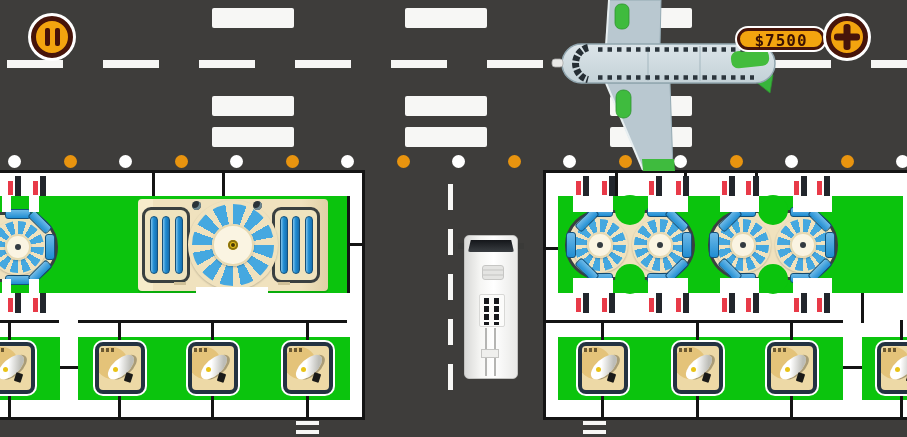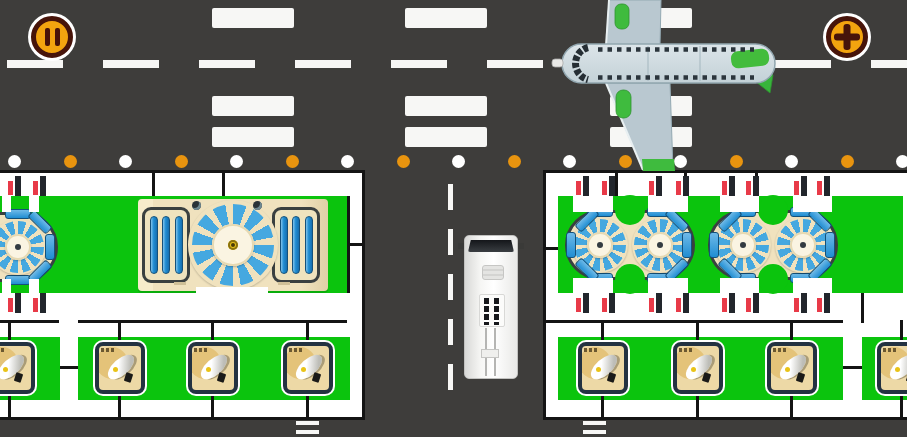--- a/index.html
+++ b/index.html
@@ -159,20 +159,23 @@
     <line x1="152" y1="46" x2="152" y2="81" stroke="#A4B7BF" stroke-width="1"></line>
     <line x1="50" y1="49.5" x2="206" y2="49.5" stroke="#2B353C" stroke-width="4.5" stroke-dasharray="4.5 5"></line>
     <line x1="50" y1="77.5" x2="206" y2="77.5" stroke="#2B353C" stroke-width="4.5" stroke-dasharray="4.5 5"></line>
     <path d="M40,47.5 A16.5,16.5 0 0,0 40,79.5" fill="none" stroke="#252E34" stroke-width="7" stroke-dasharray="5 2"></path>
     <rect x="4" y="59" width="11" height="8" rx="3" fill="#E9E9E7" stroke="#AAAAA8" stroke-width="0.8"></rect>
   </svg>
 
   <div class="hud-btn hud-pause z10">
     <i class="pb"></i>
     <i class="pb"></i>
+  </div>
+  <div class="hud-money z10">
+    <span>$7500</span>
   </div>
   <div class="hud-btn hud-plus z10">
     <i class="pv"></i>
     <i class="ph"></i>
   </div>
 
 <div class="r z1" style="left: 0px; top: 170px; width: 365px; height: 250px; background: rgb(255, 255, 255);"></div>
     <div class="r z1" style="left: 0px; top: 196px; width: 347px; height: 97px; background: rgb(11, 196, 13);"></div>
     <div class="r z1" style="left: 0px; top: 337px; width: 60px; height: 63px; background: rgb(11, 196, 13);"></div>
     <div class="r z1" style="left: 78px; top: 337px; width: 272px; height: 63px; background: rgb(11, 196, 13);"></div>

